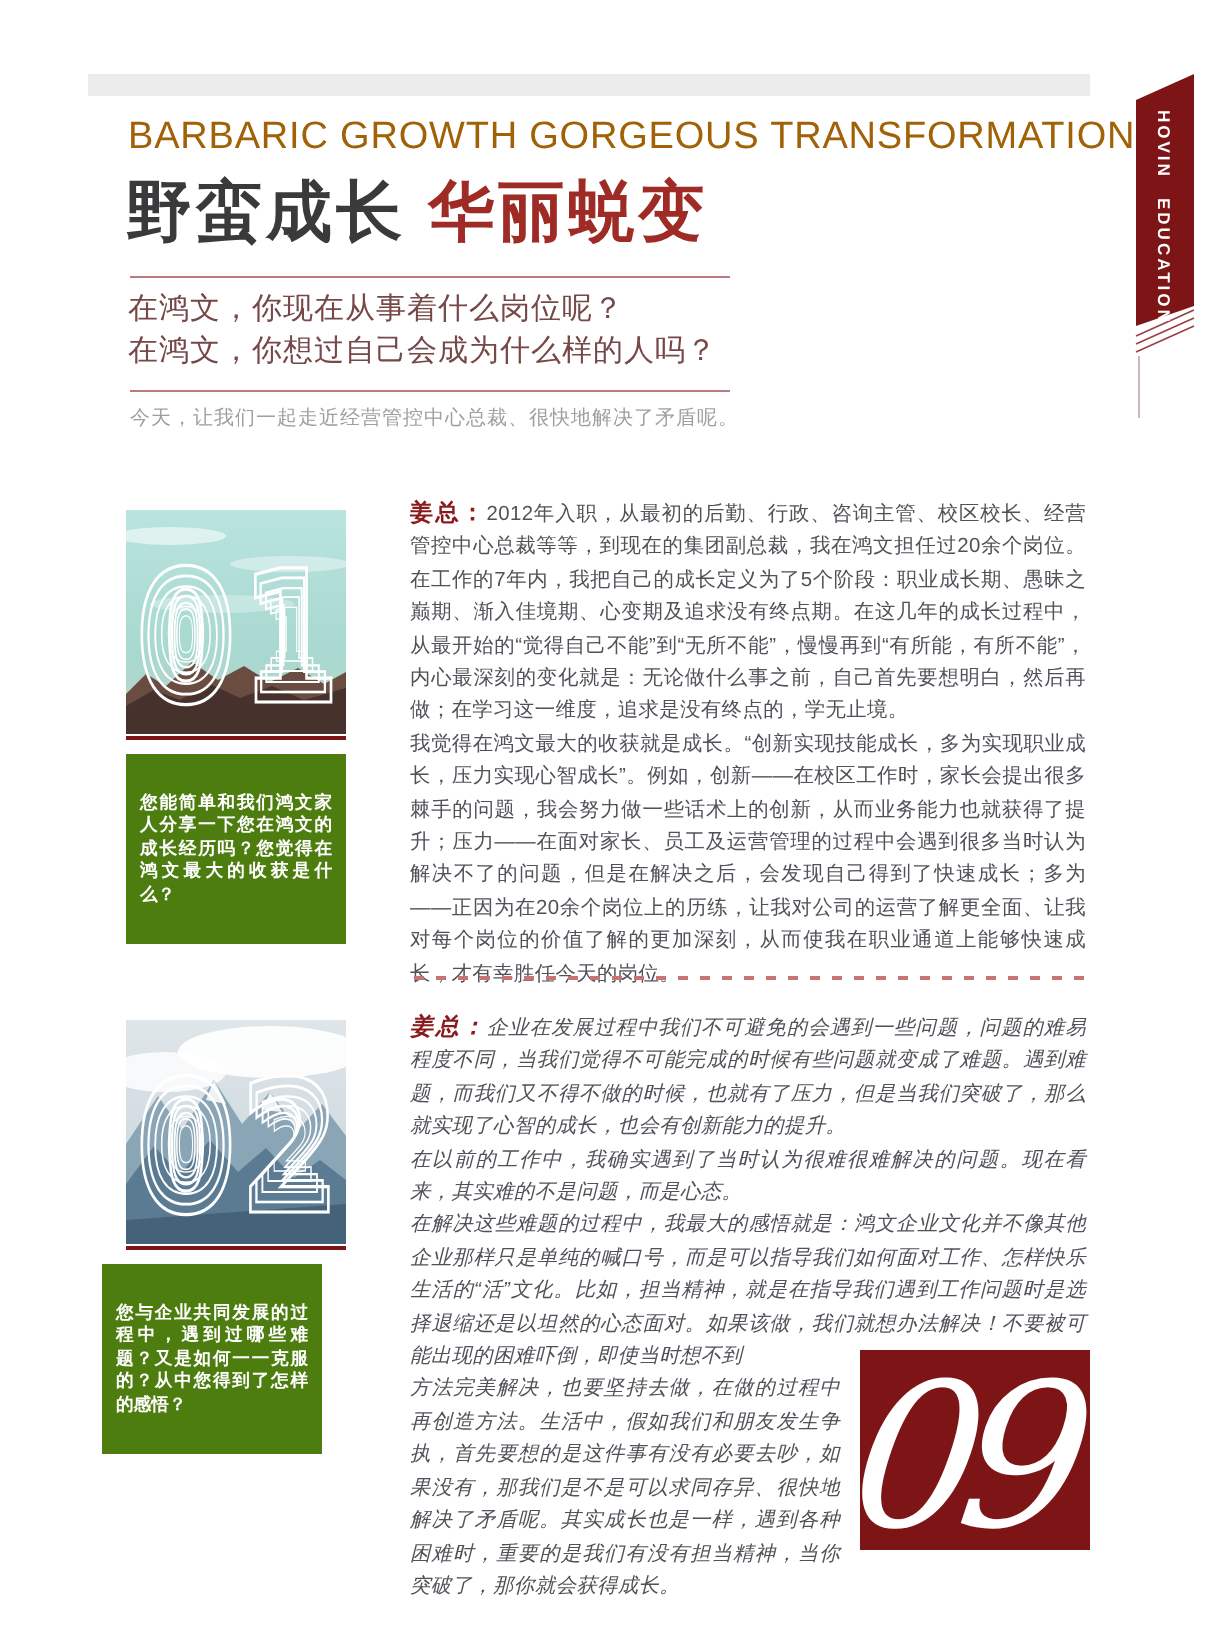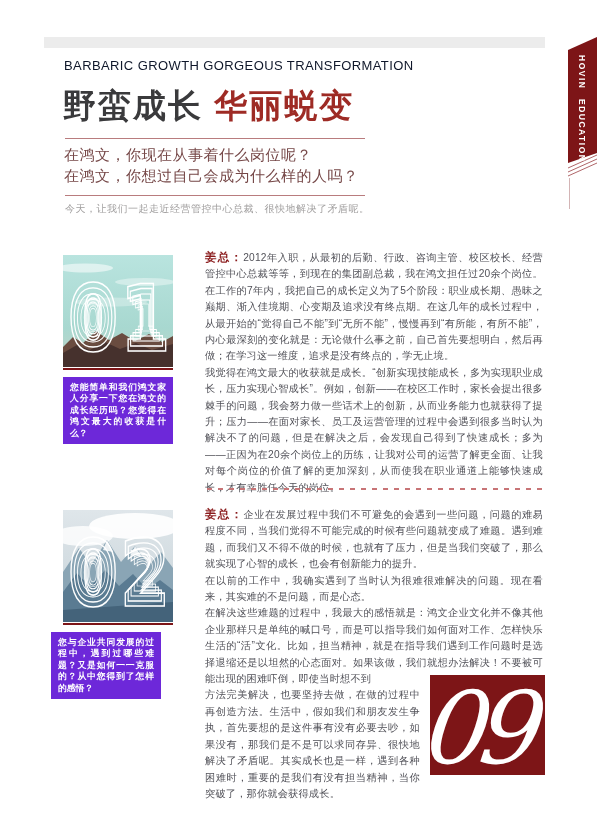--- a/index.html
+++ b/index.html
@@ -7,49 +7,49 @@
     width:605px;height:825px;position:relative;background:#ffffff;
     font-family:"Liberation Sans","DejaVu Sans",sans-serif;
     overflow:hidden;
   }
   .abs{position:absolute;}
   
   .top-bar{left:44px;top:37px;width:501px;height:11px;background:#ececec;}
   
   .ribbon{left:555px;top:25px;width:50px;height:190px;}
   
-  .en-title{left:64px;top:58px;width:500px;font-size:13px;letter-spacing:.4px;
-    color:#0f172a;font-weight:normal;white-space:nowrap;}
+  .en-title{left:64px;top:58px;width:500px;font-size:19px;letter-spacing:.4px;
+    color:#a16207;font-weight:normal;white-space:nowrap;}
   .cn-title{left:63px;top:84px;width:500px;font-size:33px;font-weight:bold;
     letter-spacing:2px;white-space:nowrap;color:#3a3a3c;}
   .cn-title .accent{color:#9e2b25;}
   .hairline{height:1px;background:#b97c7e;}
   .hr1{left:65px;top:138px;width:300px;}
   .hr2{left:65px;top:195px;width:300px;}
   .questions{left:64px;top:144px;width:400px;font-size:15px;line-height:21px;
     color:#764848;letter-spacing:.5px;}
   .intro{left:65px;top:202px;width:420px;font-size:10px;color:#a09e9e;letter-spacing:.5px;}
   
   .photo{width:110px;height:112px;display:block;}
   .photo-wrap1{left:63px;top:255px;}
   .photo-wrap2{left:63px;top:510px;}
   .photo-underline{left:63px;width:110px;height:2px;background:#7d1517;}
   .pu1{top:368px;} .pu2{top:623px;}
   .contour{font-family:"DejaVu Sans",sans-serif;font-weight:bold;font-size:92px;
     fill:none;stroke:#ffffff;stroke-width:1.6px;text-anchor:middle;}
   
-  .qbox{width:96px;background:#6d28d9;color:#ffffff;font-weight:bold;
-    font-size:8.8px;line-height:11.4px;padding:5px 7px;text-align:justify;}
+  .qbox{width:96px;background:#4d7c0f;color:#ffffff;font-weight:bold;
+    font-size:8.8px;line-height:11.4px;padding:19px 7px;text-align:justify;}
   .qbox1{left:63px;top:377px;}
   .qbox2{left:51px;top:632px;}
   
   .answers{width:338px;color:#515158;font-size:10.2px;line-height:16.4px;
     text-align:justify;letter-spacing:.2px;}
   .col1{left:205px;top:249px;}
-  .col2{left:205px;top:506px;}
+  .col2{left:205px;top:506px;font-style:italic;}
   .answers p{margin:0;}
   .speaker{color:#8a1b1c;font-weight:bold;font-size:11.5px;letter-spacing:1px;margin-top:36px;}
   .wrap-narrow{width:215px;}
   
   .dashed{left:207px;top:488px;width:336px;height:2px;
     background:repeating-linear-gradient(90deg,#c87476 0 5px,transparent 5px 11px);}
   
   .pageno{left:430px;top:675px;width:115px;height:100px;background:#7d1517;
     overflow:hidden;}
   .pageno span{display:block;color:#ffffff;font-family:"DejaVu Serif","Liberation Serif",serif;

